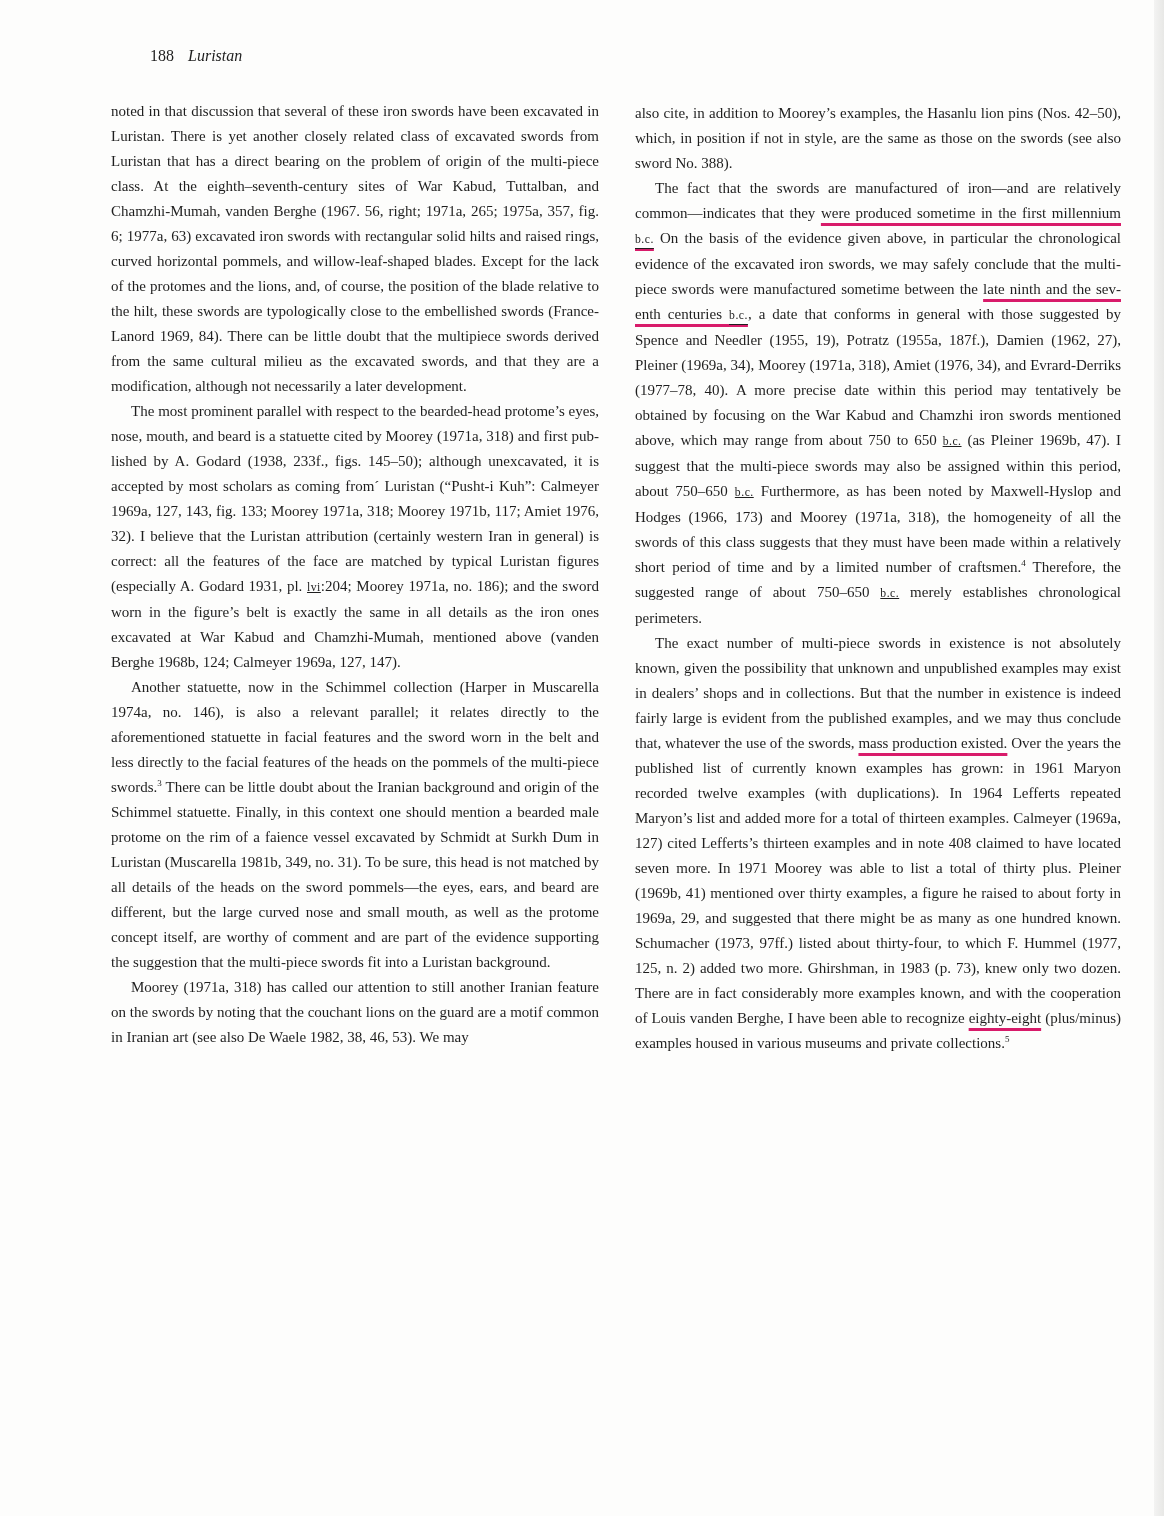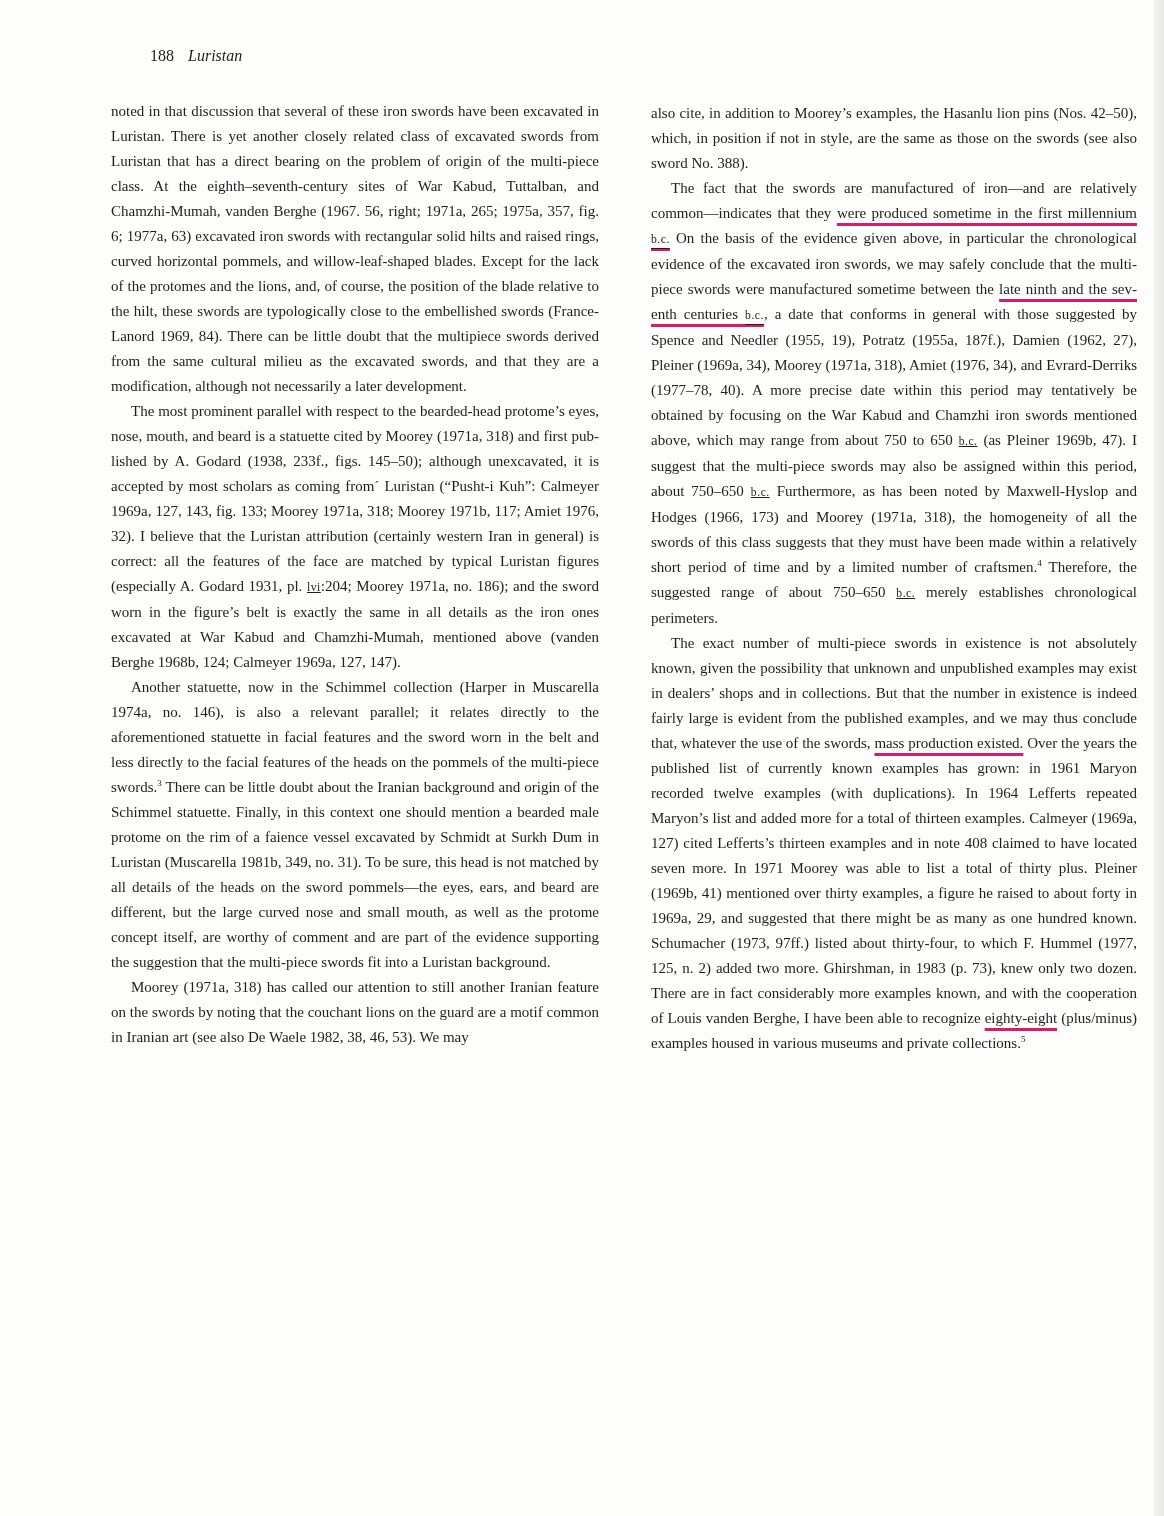--- a/index.html
+++ b/index.html
@@ -20,21 +20,21 @@
     font-size: 16px; line-height: 26px; white-space: nowrap; margin-left: 39px;
   }
   .running-head .pagenum { margin-right: 14px; }
   .running-head .title { font-style: italic; }
   .col {
     position: absolute; top: 99px;
     font-size: 15px; line-height: 25px;
     text-align: justify;
   }
   .col-left { left: 111px; width: 488px; }
-  .col-right { left: 635px; width: 486px; top: 101px; margin-left: 16px; }
+  .col-right { left: 635px; width: 486px; top: 101px; }
   .col p { margin: 0; text-indent: 0; hyphens: manual; }
   .col p.indent { text-indent: 20px; }
   .hl {
     text-decoration: underline;
     text-decoration-color: #d81b6a;
     text-decoration-thickness: 2.5px;
     text-underline-offset: 5px;
   }
   .sc { font-size: 0.78em; letter-spacing: 0.5px; text-decoration: underline; }
   sup { font-size: 0.6em; line-height: 0; vertical-align: 0.7em; }

